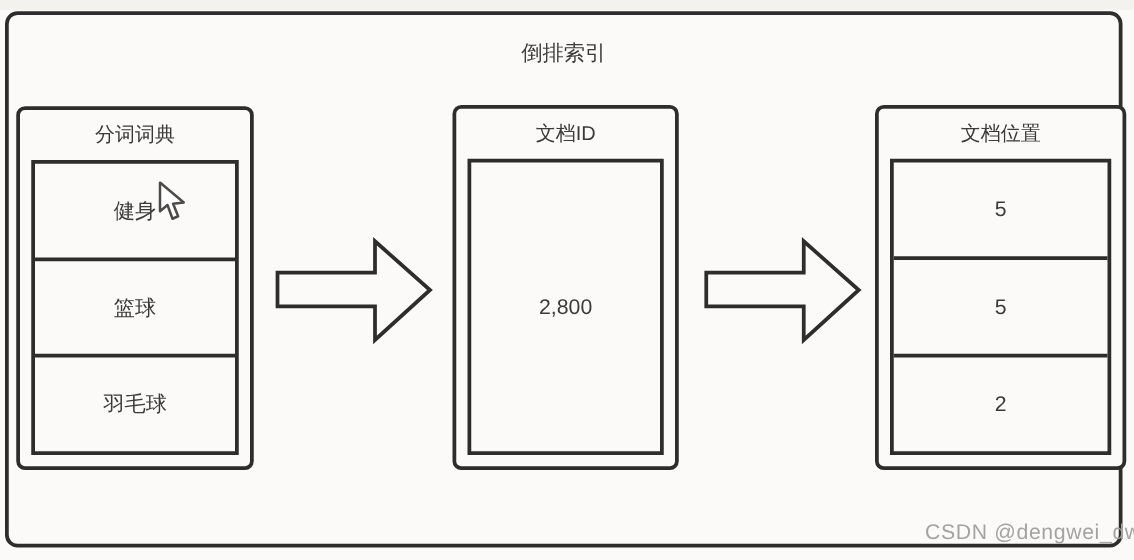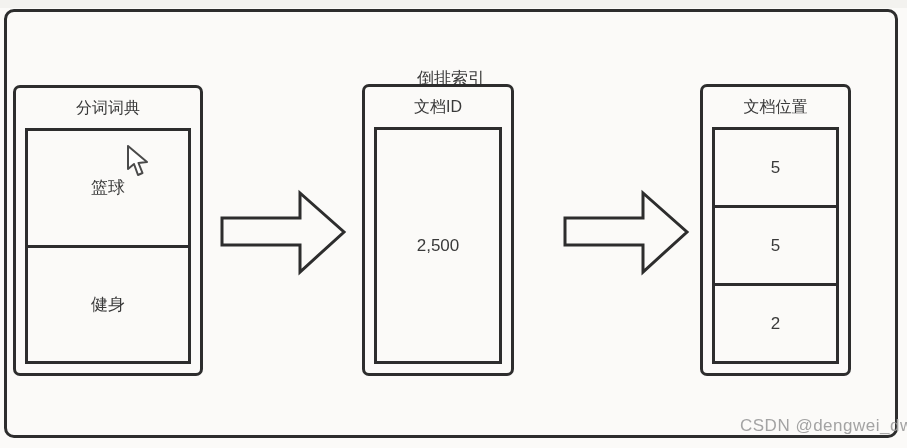--- a/index.html
+++ b/index.html
@@ -15,30 +15,30 @@
     position: absolute; left: 0; top: 0; width: 907px; height: 8px;
     background: #f3f2ef;
   }
   .frame {
     position: absolute; left: 4px; top: 9px; width: 894px; height: 429px;
     border: 3px solid #2d2d2d; border-radius: 10px;
     background: #fbfaf8;
   }
   .diagram-title {
     position: absolute; left: 4px; top: 31px; width: 894px;
-    text-align: center; font-size: 17px; color: #3a3a3a; margin-top: 36px;
+    text-align: center; font-size: 17px; color: #3a3a3a;
   }
   .col-box {
     position: absolute;
     border: 3px solid #2d2d2d; border-radius: 7px;
     background: #fbfaf8;
   }
   .col-box.left   { left: 13px;  top: 85px; width: 190px; height: 291px; }
-  .col-box.middle { left: 362px; top: 84px; width: 152px; height: 292px; }
-  .col-box.right  { left: 700px; top: 84px; width: 151px; height: 292px; }
+  .col-box.middle { left: 362px; top: 84px; width: 181px; height: 292px; }
+  .col-box.right  { left: 700px; top: 84px; width: 201px; height: 292px; }
   .col-header {
     position: absolute; left: 0; top: 0; right: 0; height: 40px;
     display: flex; align-items: center; justify-content: center;
     font-size: 16px; color: #3a3a3a;
   }
   .col-table {
     position: absolute; left: 9px; right: 9px; top: 40px; bottom: 9px;
     border: 3px solid #2d2d2d;
     display: flex; flex-direction: column;
     background: #fbfaf8;
@@ -64,29 +64,30 @@
 
 <div class="top-strip"></div>
 
 <div class="frame"></div>
 
 <div class="diagram-title">倒排索引</div>
 
 <div class="col-box left">
   <div class="col-header">分词词典</div>
   <div class="col-table">
+    <div class="col-cell">健身</div>
     <div class="col-cell">篮球</div>
-    <div class="col-cell">健身</div>
+    <div class="col-cell">羽毛球</div>
   </div>
 </div>
 
 <div class="col-box middle">
   <div class="col-header">文档ID</div>
   <div class="col-table">
-    <div class="col-cell">2,500</div>
+    <div class="col-cell">2,800</div>
   </div>
 </div>
 
 <div class="col-box right">
   <div class="col-header">文档位置</div>
   <div class="col-table">
     <div class="col-cell">5</div>
     <div class="col-cell">5</div>
     <div class="col-cell">2</div>
   </div>

